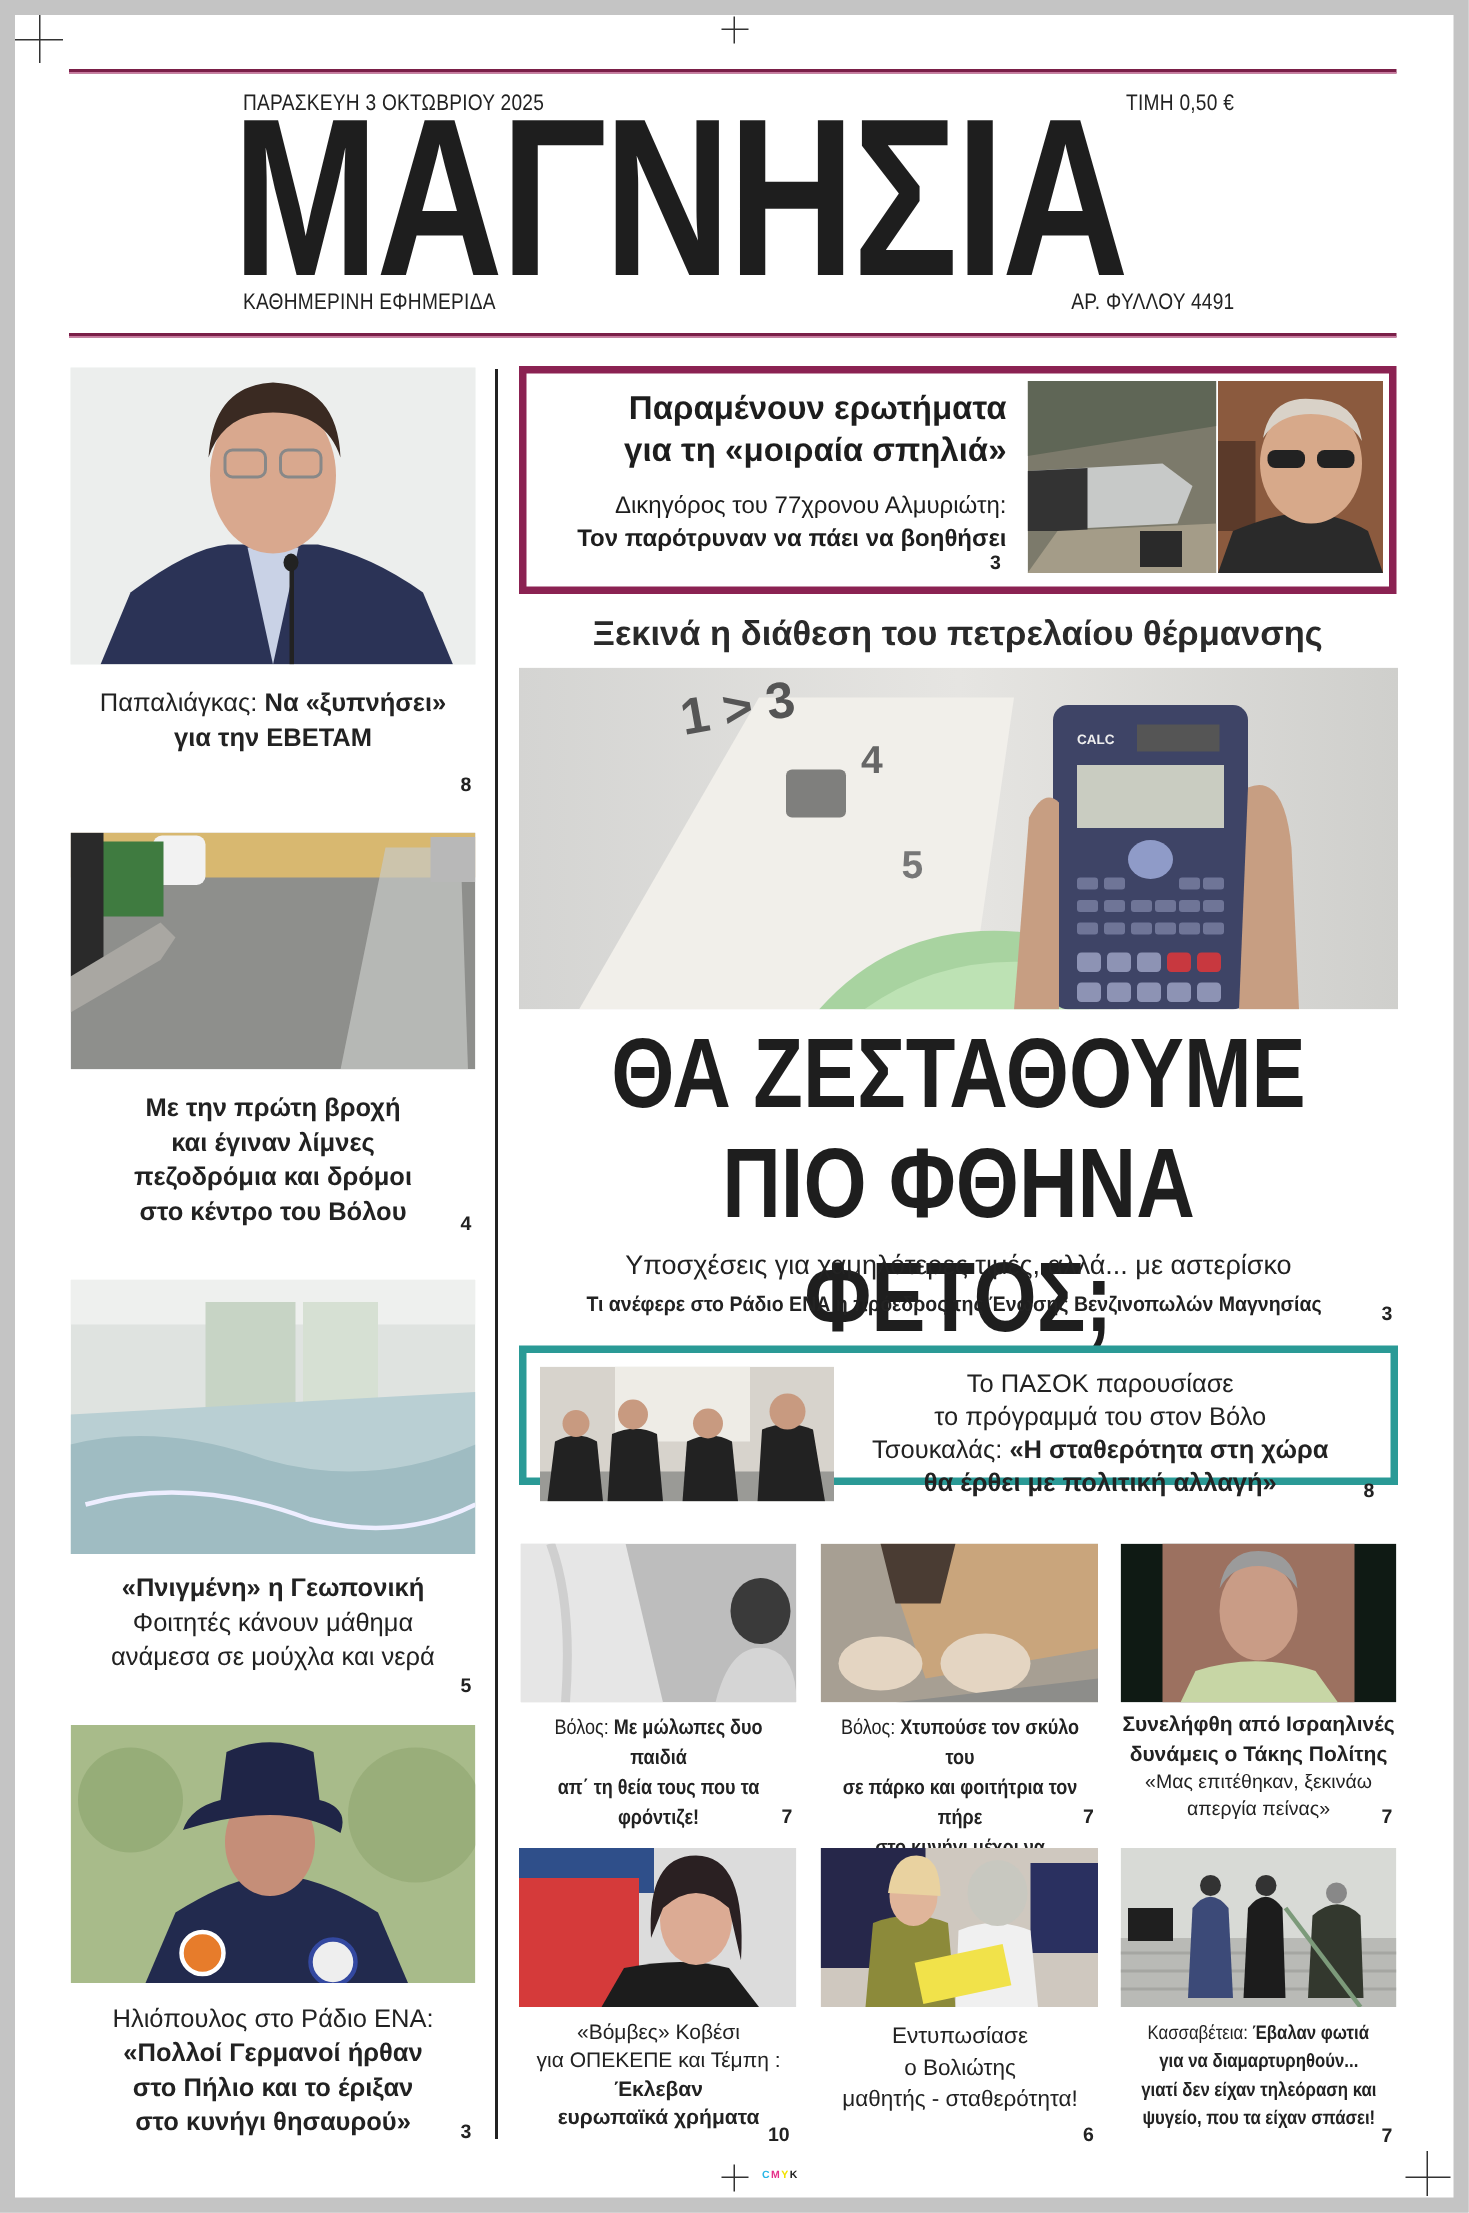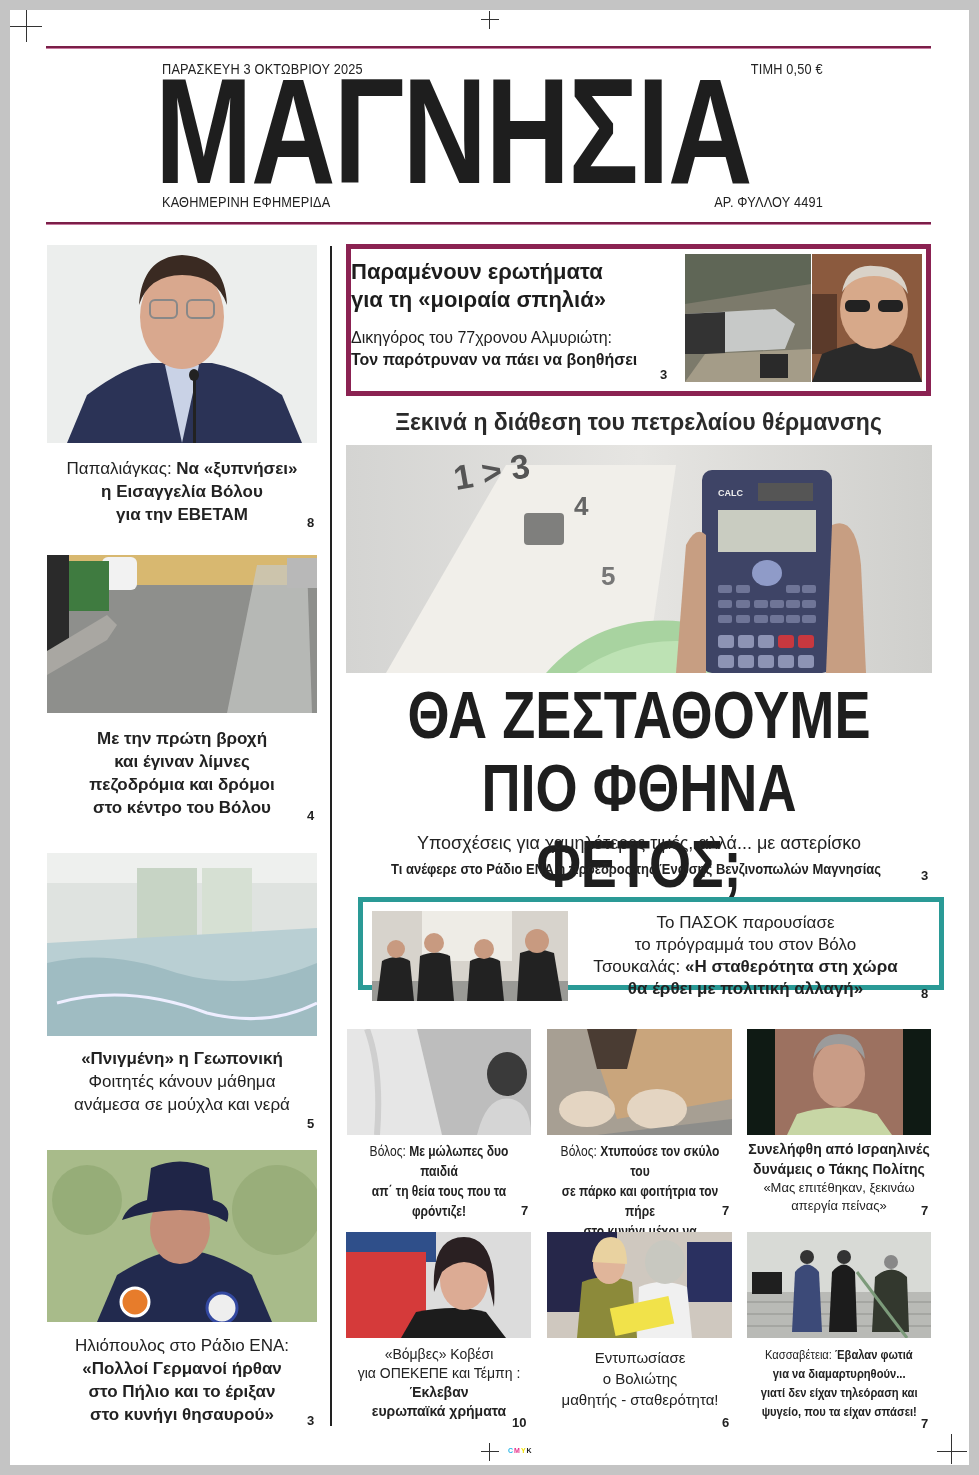--- a/index.html
+++ b/index.html
@@ -54,21 +54,20 @@
     <ellipse cx="135" cy="72" rx="42" ry="52" fill="#d9a88e"></ellipse>
     <path d="M92 60 Q95 12 135 10 Q178 12 180 60 Q170 30 135 30 Q102 30 92 60 Z" fill="#3a2a22"></path>
     <rect x="103" y="55" width="27" height="18" rx="5" fill="none" stroke="#888" stroke-width="2"></rect>
     <rect x="140" y="55" width="27" height="18" rx="5" fill="none" stroke="#888" stroke-width="2"></rect>
     <rect x="146" y="130" width="3" height="68" fill="#222"></rect>
     <ellipse cx="147" cy="130" rx="5" ry="6" fill="#222"></ellipse>
   </svg>
 </div>
 <div class="cap" style="left:47px;top:457px;width:270px;">
   <div><span>Παπαλιάγκας: </span><b>Να «ξυπνήσει»</b></div>
-  <div><b>η Εισαγγελία Βόλου</b></div>
   <div><b>για την  ΕΒΕΤΑΜ</b></div>
 </div>
 <div class="pg" style="left:307px;top:515px;">8</div>
 
 <div class="photo" style="left:47px;top:555px;width:270px;height:158px;">
   <svg width="270" height="158" viewBox="0 0 270 158">
     <rect width="270" height="158" fill="#8e8f8c"></rect>
     <rect x="0" y="0" width="270" height="30" fill="#d8b870"></rect>
     <rect x="55" y="2" width="35" height="33" rx="6" fill="#f2f2f2"></rect>
     <rect x="20" y="6" width="42" height="50" fill="#3f7b40"></rect>
@@ -118,21 +117,21 @@
 </div>
 <div class="cap" style="left:47px;top:1334px;width:270px;">
   <div>Ηλιόπουλος στο Ράδιο ΕΝΑ:</div>
   <div><b>«Πολλοί Γερμανοί ήρθαν</b></div>
   <div><b>στο Πήλιο και το έριξαν</b></div>
   <div><b>στο κυνήγι θησαυρού»</b></div>
 </div>
 <div class="pg" style="left:307px;top:1413px;">3</div>
 
 <div class="box" style="left:346px;top:244px;width:585px;height:152px;border:5px solid #8b2252;">
-  <div style="position:absolute;left:0;top:9px;width:320px;text-align:left;">
+  <div style="position:absolute;left:0;top:9px;width:320px;text-align:right;">
     <div style="font-size:22px;font-weight:700;line-height:28px;">
       <div>Παραμένουν ερωτήματα</div>
       <div>για τη «μοιραία σπηλιά»</div>
     </div>
     <div style="font-size:16px;line-height:22px;margin-top:13px;">Δικηγόρος του 77χρονου Αλμυριώτη:</div>
     <div style="font-size:16px;font-weight:700;line-height:22px;">Τον παρότρυναν να πάει να βοηθήσει</div>
   </div>
   <div class="pg" style="left:309px;top:118px;">3</div>
   <div class="photo" style="left:334px;top:5px;width:126px;height:128px;">
     <svg width="126" height="128" viewBox="0 0 126 128">
@@ -217,21 +216,21 @@
   </svg>
 </div>
 <div style="position:absolute;left:346px;top:680px;width:586px;text-align:center;font-weight:700;color:#1e1e1e;">
   <div style="font-size:66px;line-height:70px;transform:scaleX(0.82);">ΘΑ ΖΕΣΤΑΘΟΥΜΕ</div>
   <div style="font-size:66px;line-height:76px;transform:scaleX(0.82);">ΠΙΟ ΦΘΗΝΑ ΦΕΤΟΣ;</div>
 </div>
 <div style="position:absolute;left:346px;top:833px;width:586px;text-align:center;font-size:18px;color:#222;">Υποσχέσεις για χαμηλότερες τιμές, αλλά... με αστερίσκο</div>
 <div style="position:absolute;left:346px;top:861px;width:580px;text-align:center;font-size:14px;font-weight:700;color:#222;transform:scaleX(0.93);transform-origin:center;">Τι ανέφερε στο Ράδιο ΕΝΑ η πρόεδρος της Ένωσης Βενζινοπωλών Μαγνησίας</div>
 <div class="pg" style="left:921px;top:868px;">3</div>
 
-<div class="box" style="left:358px;top:897px;width:586px;height:93px;border:5px solid #2a9a96;">
+<div class="box" style="left:346px;top:897px;width:586px;height:93px;border:5px solid #2a9a96;">
   <div class="photo" style="left:9px;top:9px;width:196px;height:90px;">
     <svg width="196" height="90" viewBox="0 0 196 90">
       <rect width="196" height="90" fill="#d7d3cc"></rect>
       <rect x="50" y="0" width="90" height="50" fill="#eeece6"></rect>
       <rect x="0" y="70" width="196" height="20" fill="#9a9a96"></rect>
       <g fill="#222">
           <path d="M5 90 L10 50 Q25 42 38 50 L42 90 Z"></path>
           <path d="M45 90 L48 45 Q64 38 78 45 L82 90 Z"></path>
           <path d="M95 90 L98 50 Q114 42 128 50 L132 90 Z"></path>
           <path d="M145 90 L148 42 Q165 35 182 42 L190 90 Z"></path>

